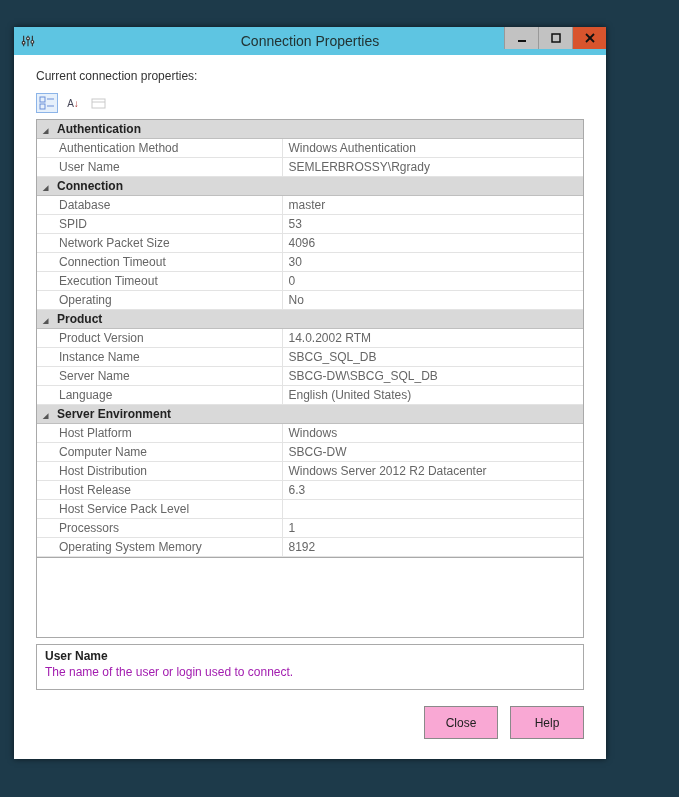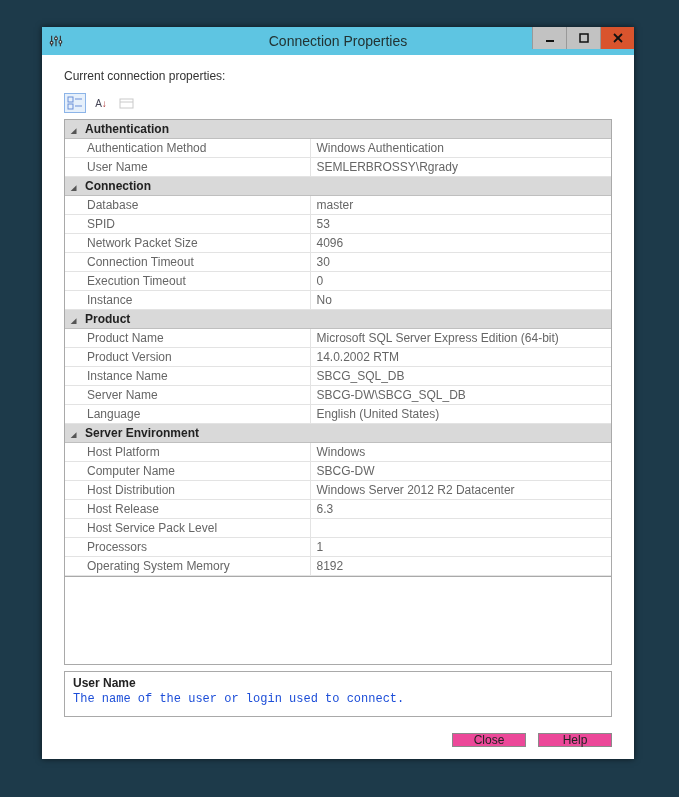--- a/index.html
+++ b/index.html
@@ -4,21 +4,21 @@
 <style>
   html,body{margin:0;padding:0;height:100%;}
   body{
     background:#1d3a4a;
     font-family:"Segoe UI",Tahoma,Arial,sans-serif;
     font-size:12px;
     color:#333;
   }
   .window{
     position:absolute;
-    left:42px; top:27px;
+    left:14px; top:27px;
     width:592px; height:732px;
     background:#fff;
     box-shadow:0 0 6px rgba(0,0,0,.6);
   }
   .titlebar{
     height:28px;
     background:#5ec5e2;
     display:flex;
     align-items:center;
     position:relative;
@@ -40,21 +40,21 @@
     display:flex;align-items:center;justify-content:center;
     border-left:1px solid #999;
     box-sizing:border-box;
     font-family:Arial,sans-serif;
     font-size:14px;font-weight:bold;
     cursor:default;
   }
   .winbtn.close{background:#d9542d;color:#000;}
   .winbtn svg{width:10px;height:10px;}
   .body{
-    padding:14px 22px 12px 22px;
+    padding:14px 22px 20px 22px;
     height:calc(100% - 28px);
     box-sizing:border-box;
     display:flex;flex-direction:column;
   }
   .label{margin-bottom:8px;color:#333;}
   .toolbar{
     display:flex;gap:4px;margin-bottom:4px;
     padding:2px 0;
     align-items:center;
   }
@@ -95,28 +95,28 @@
     border:1px solid #a9a9a9;border-top:none;
     height:104px;background:#fff;
   }
   .help{
     border:1px solid #a9a9a9;
     margin-top:6px;
     padding:4px 8px 10px 8px;
     height:46px;box-sizing:border-box;
   }
   .help .htitle{font-weight:bold;color:#222;margin-bottom:2px;}
-  .help .hdesc{color:#1d4ed8;font-family:Liberation Mono, monospace;}
+  .help .hdesc{color:#a21caf;}
   .buttons{
     display:flex;justify-content:flex-end;gap:12px;
     margin-top:16px;
   }
   .btn{
-    min-width:74px;height:14px;
-    border:1px solid #8a8a8a;background:#ec4899;
+    min-width:74px;height:33px;
+    border:1px solid #8a8a8a;background:#f9a8d4;
     font-size:12px;color:#222;
     display:flex;align-items:center;justify-content:center;
     cursor:default;box-sizing:border-box;
   }
 </style>
 </head>
 <body>
 
 <div class="window">
   <div class="titlebar">
@@ -212,29 +212,25 @@
             </tr>
             <tr class="row">
               <td>Connection Timeout</td>
               <td>30</td>
             </tr>
             <tr class="row">
               <td>Execution Timeout</td>
               <td>0</td>
             </tr>
             <tr class="row">
-              <td>Instance</td>
+              <td>Operating</td>
               <td>No</td>
             </tr>
             <tr class="cat">
               <td colspan="2"><span class="expander" style="transform: rotate(0deg); font-size: 7px;">◢</span><span>Product</span></td>
-            </tr>
-            <tr class="row">
-              <td>Product Name</td>
-              <td>Microsoft SQL Server Express Edition (64-bit)</td>
             </tr>
             <tr class="row">
               <td>Product Version</td>
               <td>14.0.2002 RTM</td>
             </tr>
             <tr class="row">
               <td>Instance Name</td>
               <td>SBCG_SQL_DB</td>
             </tr>
             <tr class="row">

